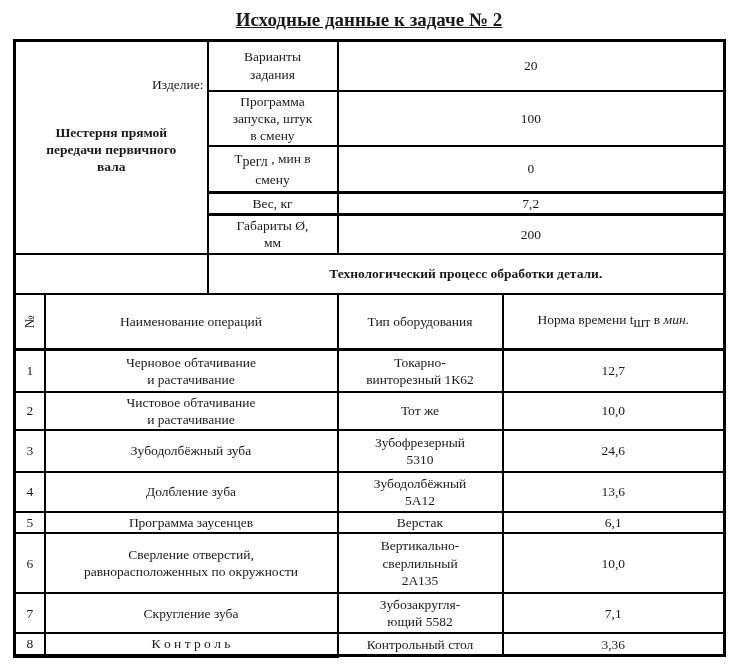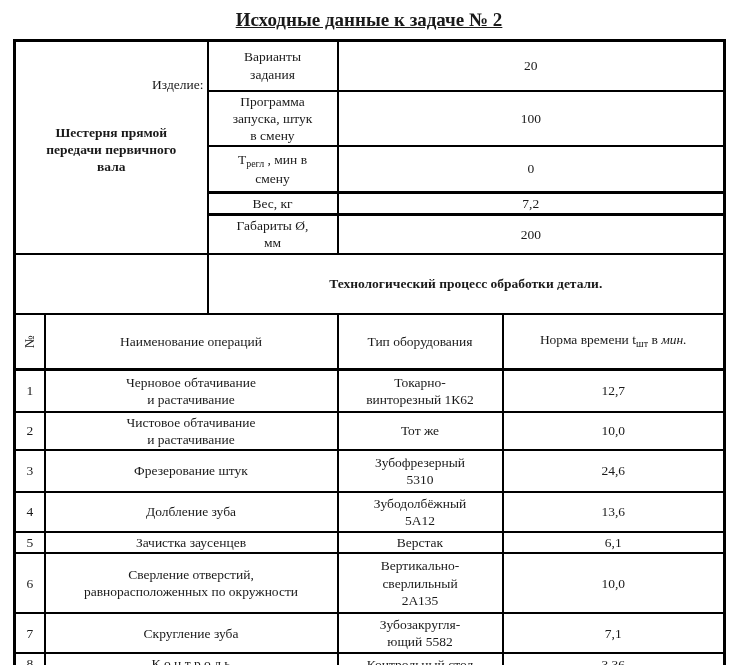--- a/index.html
+++ b/index.html
@@ -47,31 +47,31 @@
   .bb-thick { border-bottom-width: 3px; margin-top: 40px; }
   .bb-xthick { border-bottom-width: 4px; }
 
   .process-title-cell { font-weight: bold; }
 
   .num-head-cell span.rot {
     display: inline-block;
     transform: rotate(-90deg);
   }
   .subscript {
-    font-size: 10px;
+    font-size: 14px;
     vertical-align: -3px;
   }
   .ital { font-style: italic; }
 
   .r-spec1 { height: 50px; }
   .r-spec2 { height: 54px; font-family: Liberation Serif, serif; }
   .r-spec3 { height: 46px; }
   .r-spec4 { height: 18px; }
   .r-spec5 { height: 36px; }
-  .r-proc  { height: 60px; }
+  .r-proc  { height: 40px; }
   .r-head  { height: 56px; }
   .r-op1 { height: 42px; }
   .r-op2 { height: 38px; }
   .r-op3 { height: 42px; }
   .r-op4 { height: 40px; }
   .r-op5 { height: 18px; }
   .r-op6 { height: 60px; }
   .r-op7 { height: 40px; }
   .r-op8 { height: 19px; }
 </style>
@@ -146,35 +146,35 @@
     </tr>
     <tr class="r-op2">
       <td>2</td>
       <td colspan="2">Чистовое обтачивание
 и растачивание</td>
       <td>Тот же</td>
       <td>10,0</td>
     </tr>
     <tr class="r-op3">
       <td>3</td>
-      <td colspan="2">Фрезерование штук</td>
+      <td colspan="2">Зубодолбёжный зуба</td>
       <td>Зубофрезерный
 5310</td>
       <td>24,6</td>
     </tr>
     <tr class="r-op4">
       <td>4</td>
       <td colspan="2">Долбление зуба</td>
       <td>Зубодолбёжный
 5А12</td>
       <td>13,6</td>
     </tr>
     <tr class="r-op5">
       <td>5</td>
-      <td colspan="2">Зачистка заусенцев</td>
+      <td colspan="2">Программа заусенцев</td>
       <td>Верстак</td>
       <td>6,1</td>
     </tr>
     <tr class="r-op6">
       <td>6</td>
       <td colspan="2">Сверление отверстий,
 равнорасположенных по окружности</td>
       <td>Вертикально-
 сверлильный
 2А135</td>

